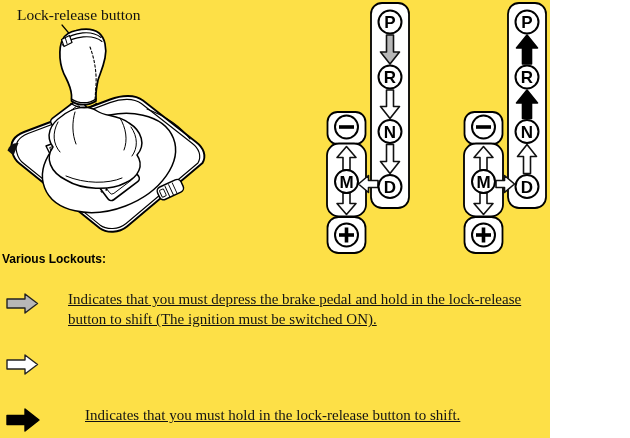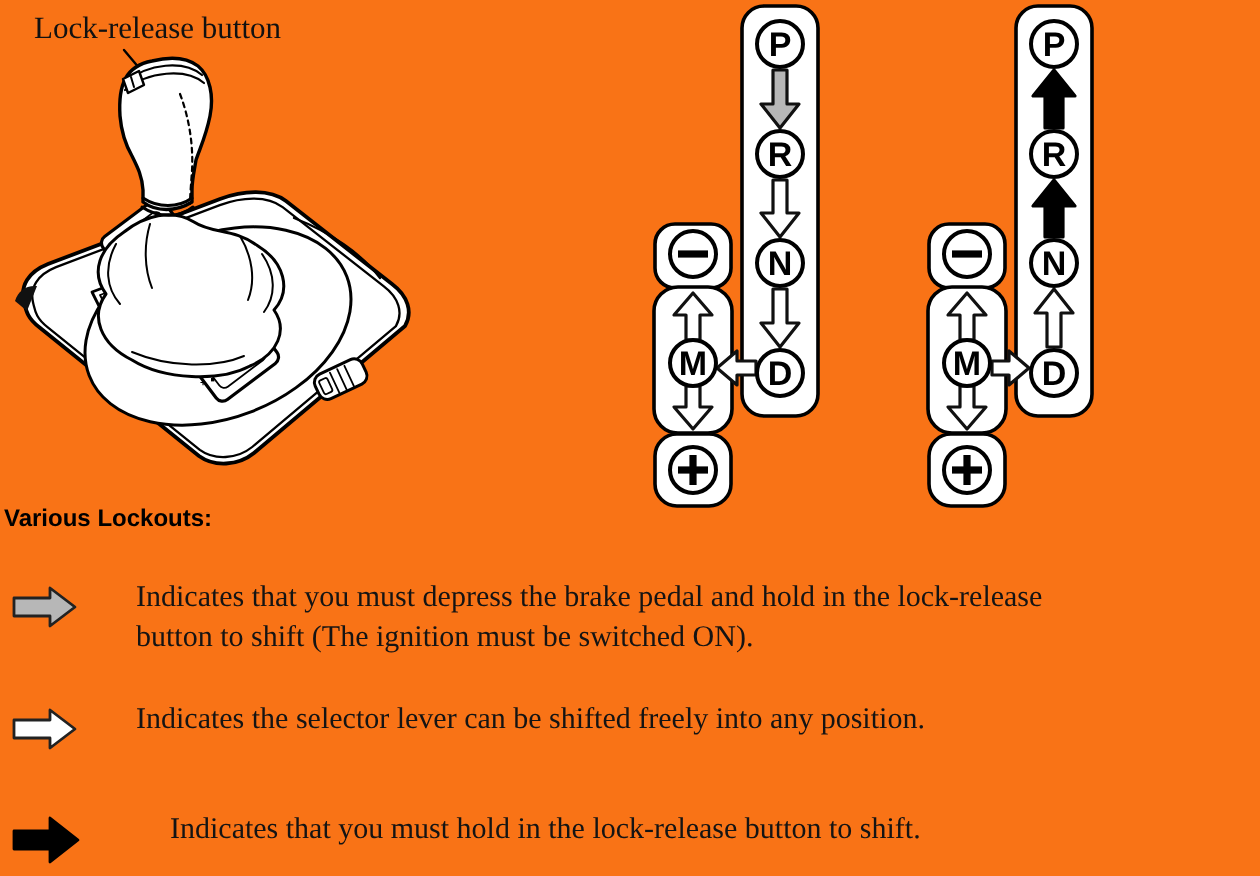--- a/index.html
+++ b/index.html
@@ -1,25 +1,25 @@
 <!DOCTYPE html>
 <html><head>
 <meta charset="utf-8">
 <style>
   html,body{margin:0;padding:0;background:#fff;}
-  #stage{position:relative;width:630px;height:438px;background:#f97316;overflow:hidden;
+  #stage{position:relative;width:550px;height:438px;background:#fde047;overflow:hidden;
          font-family:"Liberation Serif",serif;color:#111;}
   .shifter-label{position:absolute;left:17px;top:6px;font-size:15.5px;color:#111;white-space:nowrap;}
   #shifter-art{position:absolute;left:0;top:0;}
   .pattern-svg{position:absolute;top:0;}
   #diagram-1{left:321px;}
   #diagram-2{left:458px;}
   #legend-title{position:absolute;left:2px;top:252px;font-family:"Liberation Sans",sans-serif;
                 font-weight:bold;font-size:12px;color:#000;}
-  .legend-row{position:absolute;left:0;width:620px;}
+  .legend-row{position:absolute;left:0;width:620px;text-decoration:underline;}
   .legend-arrow{position:absolute;left:5px;top:2px;}
   .legend-text{display:block;margin-left:68px;width:482px;font-size:15px;line-height:1.36;color:#141414;}
 </style>
 </head>
 <body>
 
 <div id="stage">
 
   <svg id="shifter-art" width="320" height="250" viewBox="0 0 320 250">
     <g fill="none" stroke="#000" stroke-linecap="round" stroke-linejoin="round">
@@ -166,21 +166,20 @@
       <div class="legend-row" style="top: 289px;">
         <div class="legend-arrow"><svg width="38" height="26" viewBox="0 0 38 26">
             <polygon points="2,8 20,8 20,3 32.5,12.5 20,22 20,17 2,17" fill="#b7b7b7" stroke="#222" stroke-width="1.4" stroke-linejoin="round"></polygon>
           </svg></div>
         <span class="legend-text">Indicates that you must depress the brake pedal and hold in the lock-release button to shift (The ignition must be switched ON).</span>
       </div>
       <div class="legend-row" style="top: 350px;">
         <div class="legend-arrow"><svg width="38" height="26" viewBox="0 0 38 26">
             <polygon points="2,8 20,8 20,3 32.5,12.5 20,22 20,17 2,17" fill="#ffffff" stroke="#222" stroke-width="1.4" stroke-linejoin="round"></polygon>
           </svg></div>
-        <span class="legend-text">Indicates the selector lever can be shifted freely into any position.</span>
       </div>
       <div class="legend-row" style="top: 405px; padding-left: 17px;">
         <div class="legend-arrow"><svg width="38" height="26" viewBox="0 0 38 26">
             <polygon points="2,8.5 20,8.5 20,2 34,13 20,24 20,17.5 2,17.5" fill="#000000" stroke="#000" stroke-width="1.4" stroke-linejoin="round"></polygon>
           </svg></div>
         <span class="legend-text">Indicates that you must hold in the lock-release button to shift.</span>
       </div>
     </div>
 
 </div>

